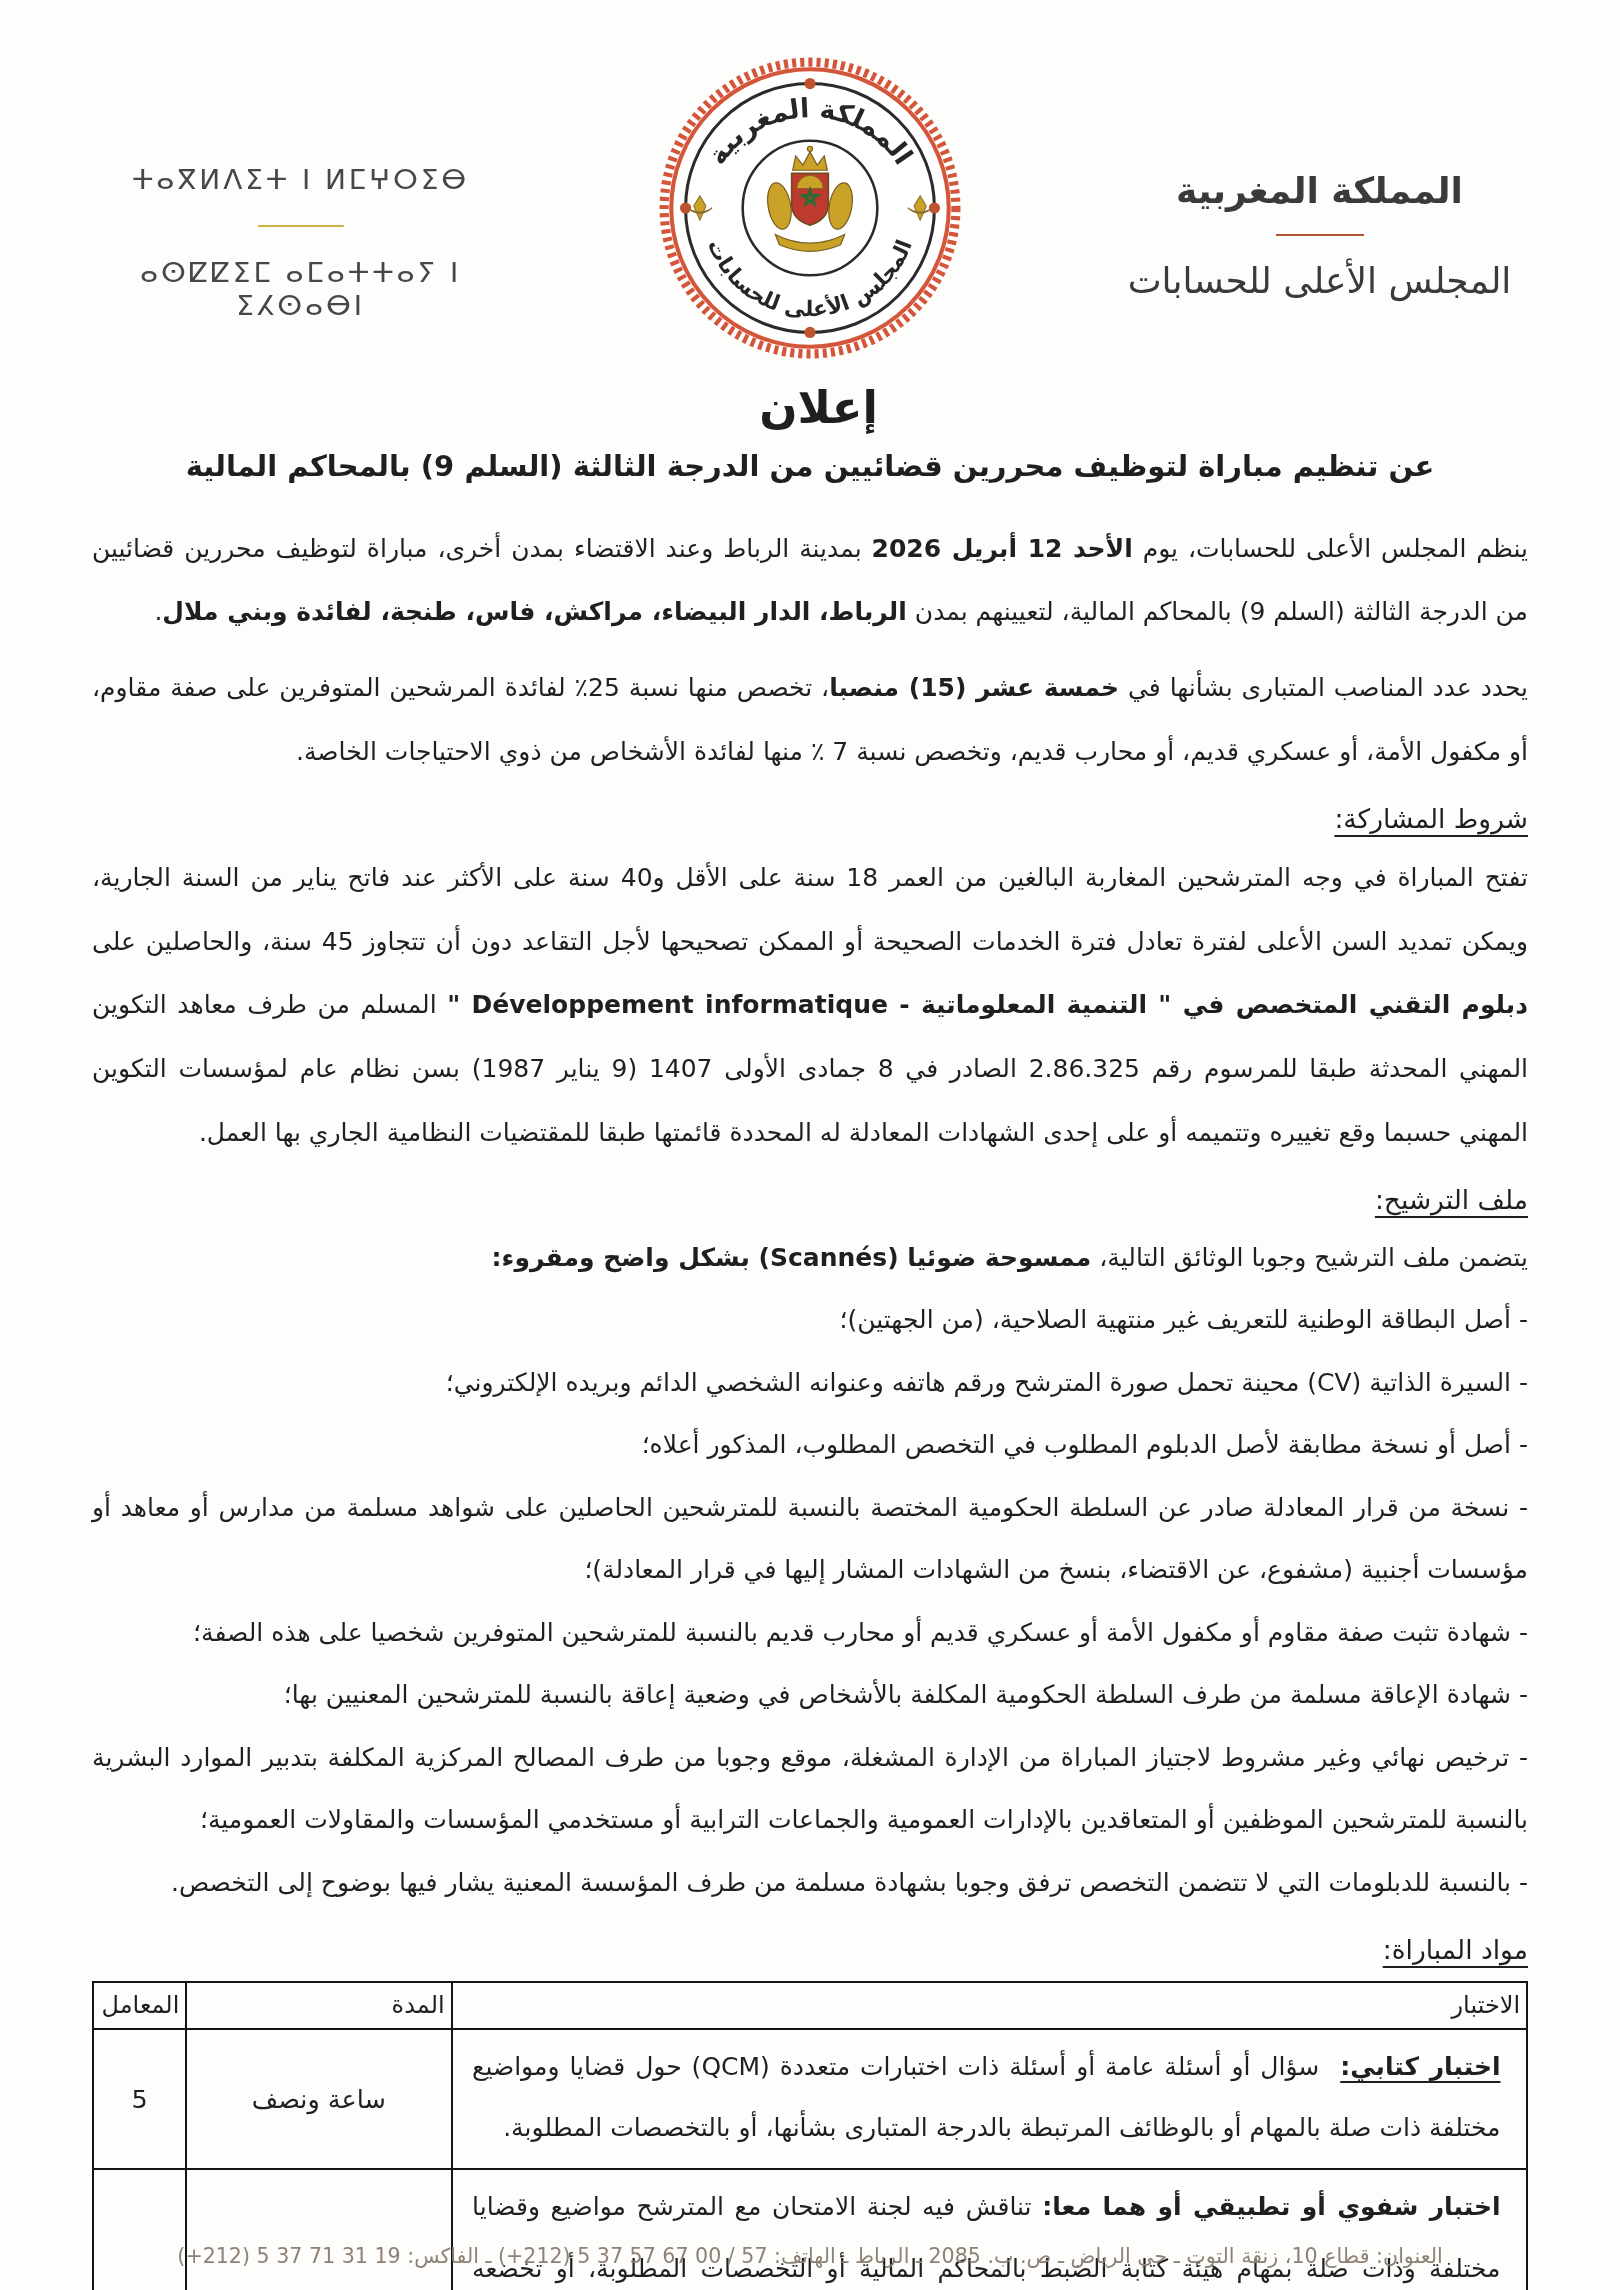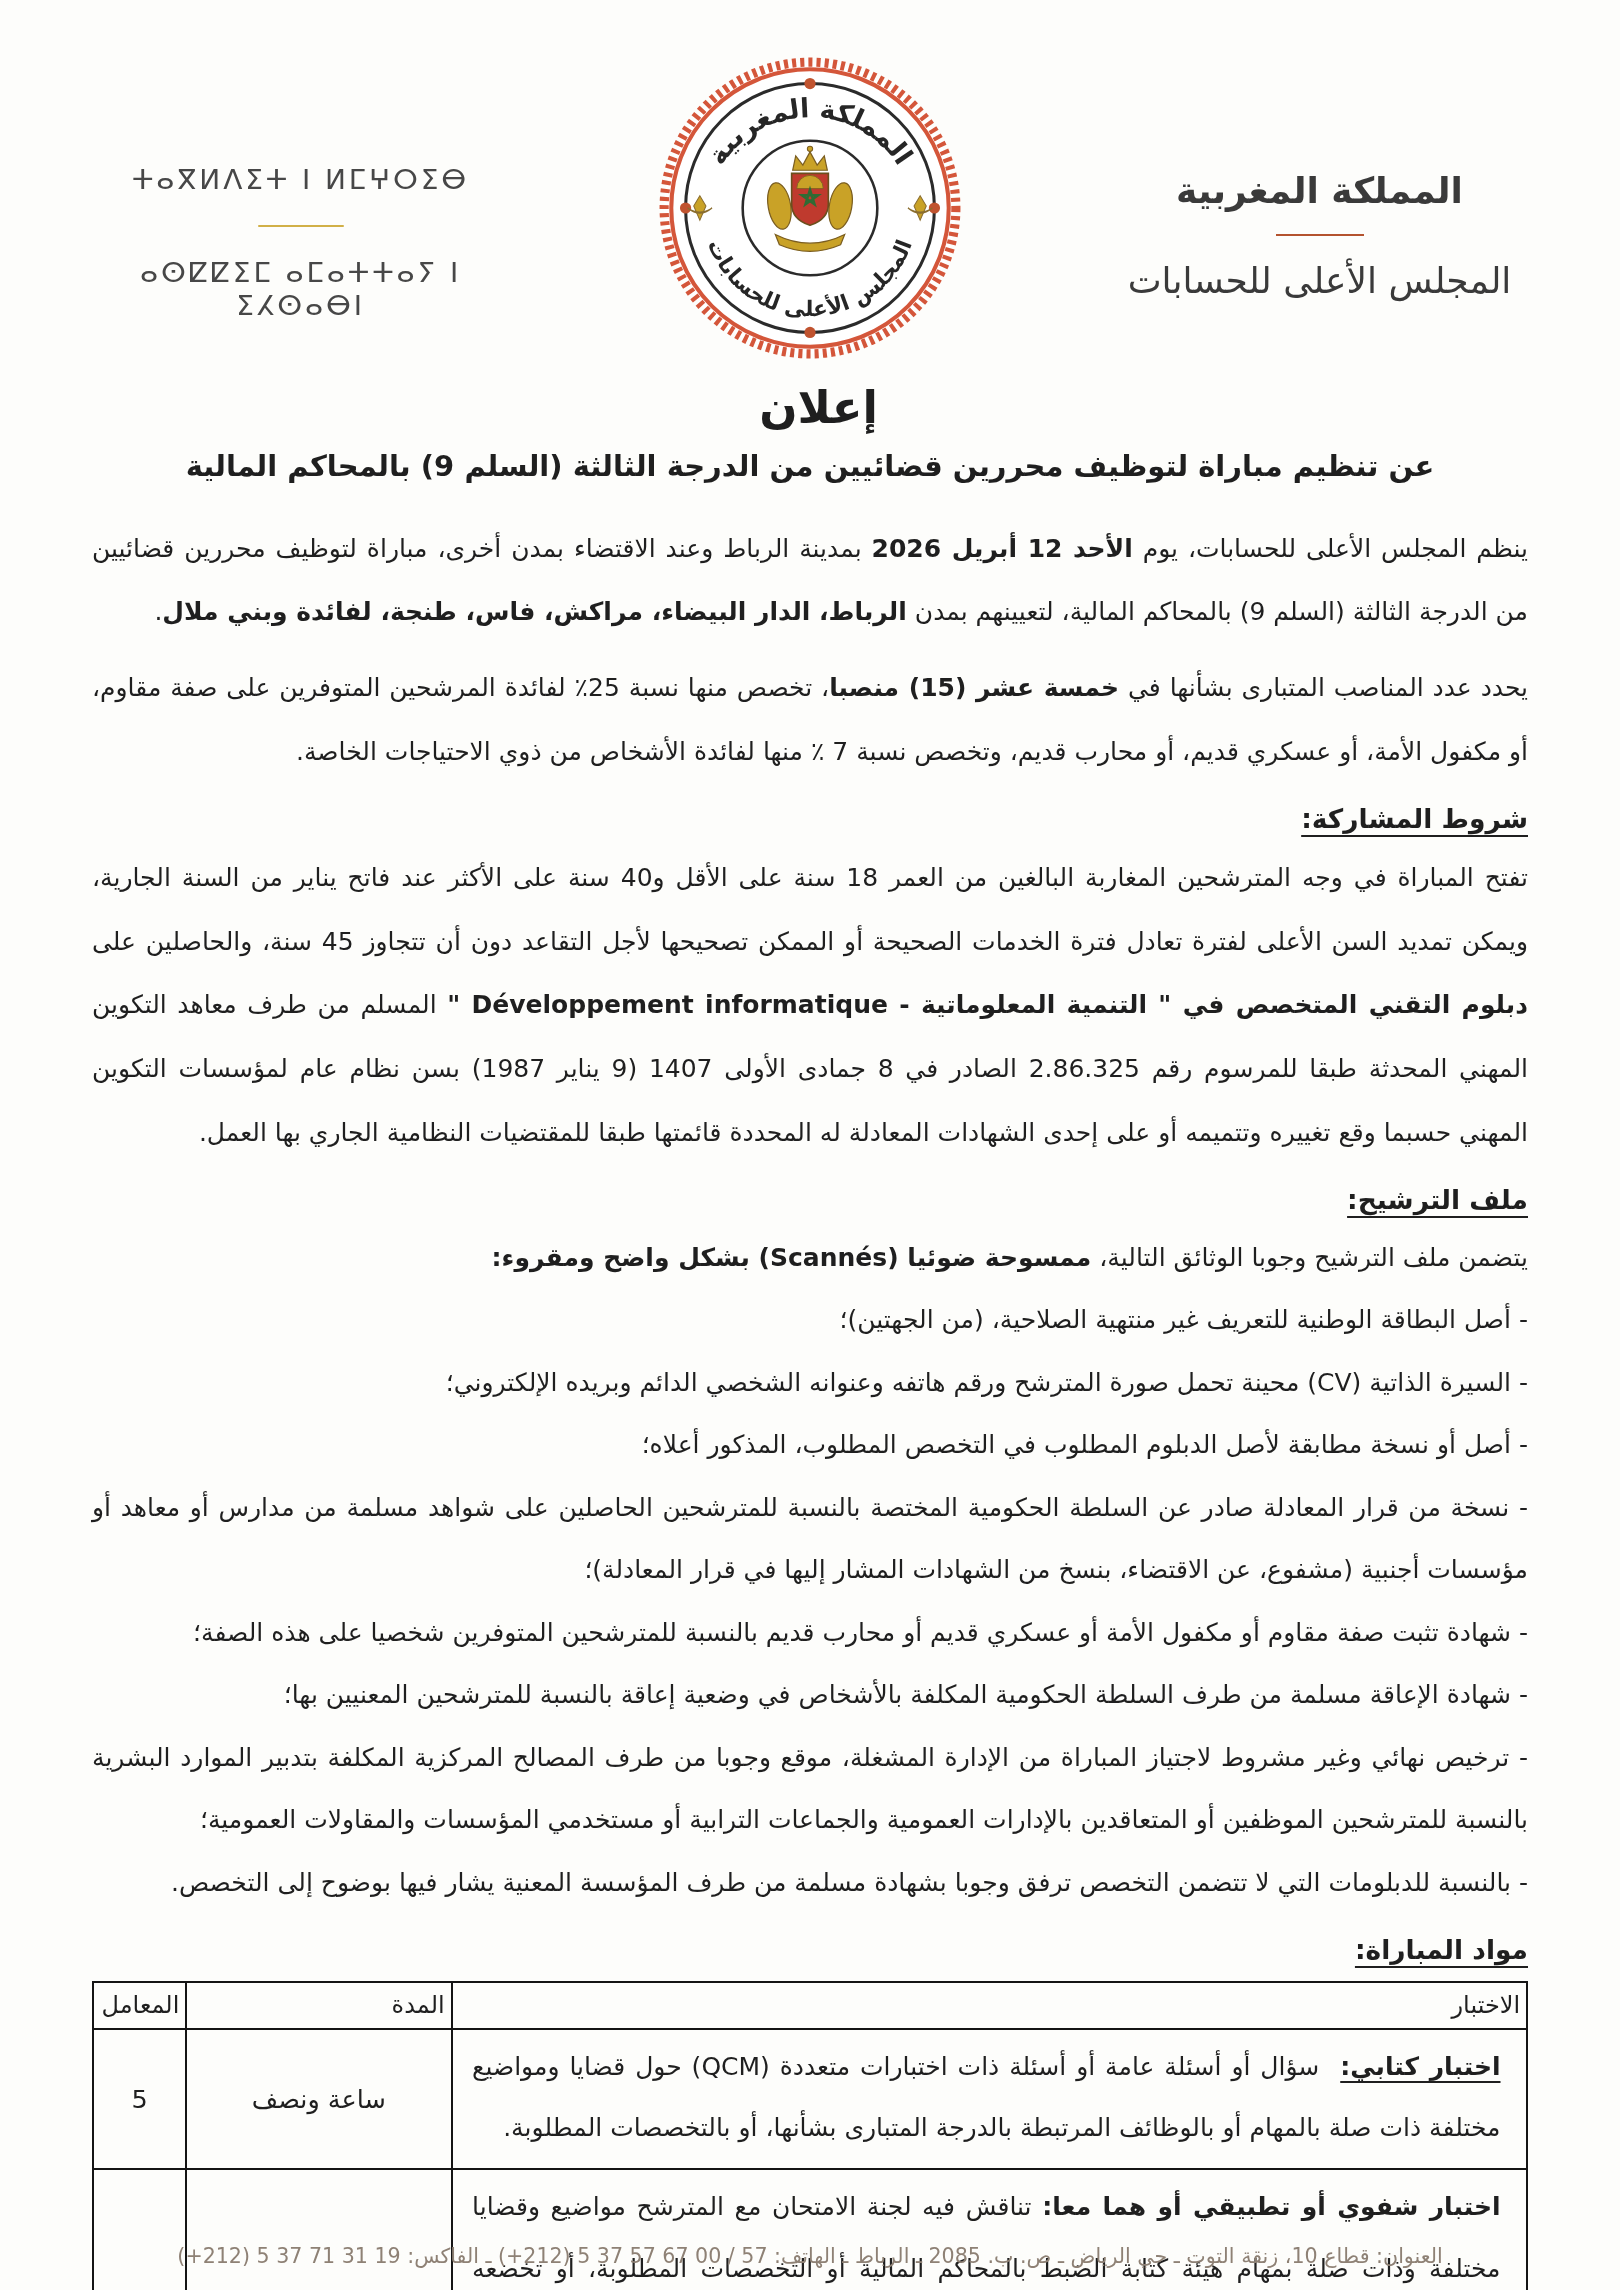--- a/index.html
+++ b/index.html
@@ -16,21 +16,21 @@
   .arb .l1{font-size:36px;font-weight:700;}
   .arb .divider{width:88px;height:2px;background:#b4532f;margin:23.5px auto;}
   .arb .l2{font-size:36px;font-weight:500;}
   
   .titles{text-align:center;margin-top:15.7px;direction:rtl;}
   .titles .main{font-size:45px;font-weight:700;padding-left:17px;}
   .titles .sub{font-size:29px;font-weight:700;margin-top:15.7px;}
   
   .content{padding:25.5px 92px 0 92px;direction:rtl;font-size:25px;text-align:justify;}
   .para{line-height:2.55;margin:7.8px 0 11.8px 0;}
-  .sect{font-size:26.5px;font-weight:700;text-decoration:underline;text-underline-offset:6.9px;margin:19.6px 0 11.8px 0;}
+  .sect{font-size:26.5px;font-weight:400;text-decoration:underline;text-underline-offset:6.9px;margin:19.6px 0 11.8px 0;}
   .doc-item{line-height:2.5;}
   .b{font-weight:700;}
   .u{text-decoration:underline;text-underline-offset:5.9px;margin-left:11px;}
   
   table.exams{width:100%;border-collapse:collapse;margin-top:15.7px;direction:rtl;border:2.9px solid #141414;}
   table.exams th,table.exams td{border:2.5px solid #141414;}
   table.exams th{font-size:24px;font-weight:400;padding:8.8px 5.9px;}
   td.test{padding:5.9px 25.5px 9.8px 19.6px;line-height:2.45;text-align:justify;}
   td.dur,td.coef{text-align:center;font-size:25.5px;padding:3.9px;}
   

